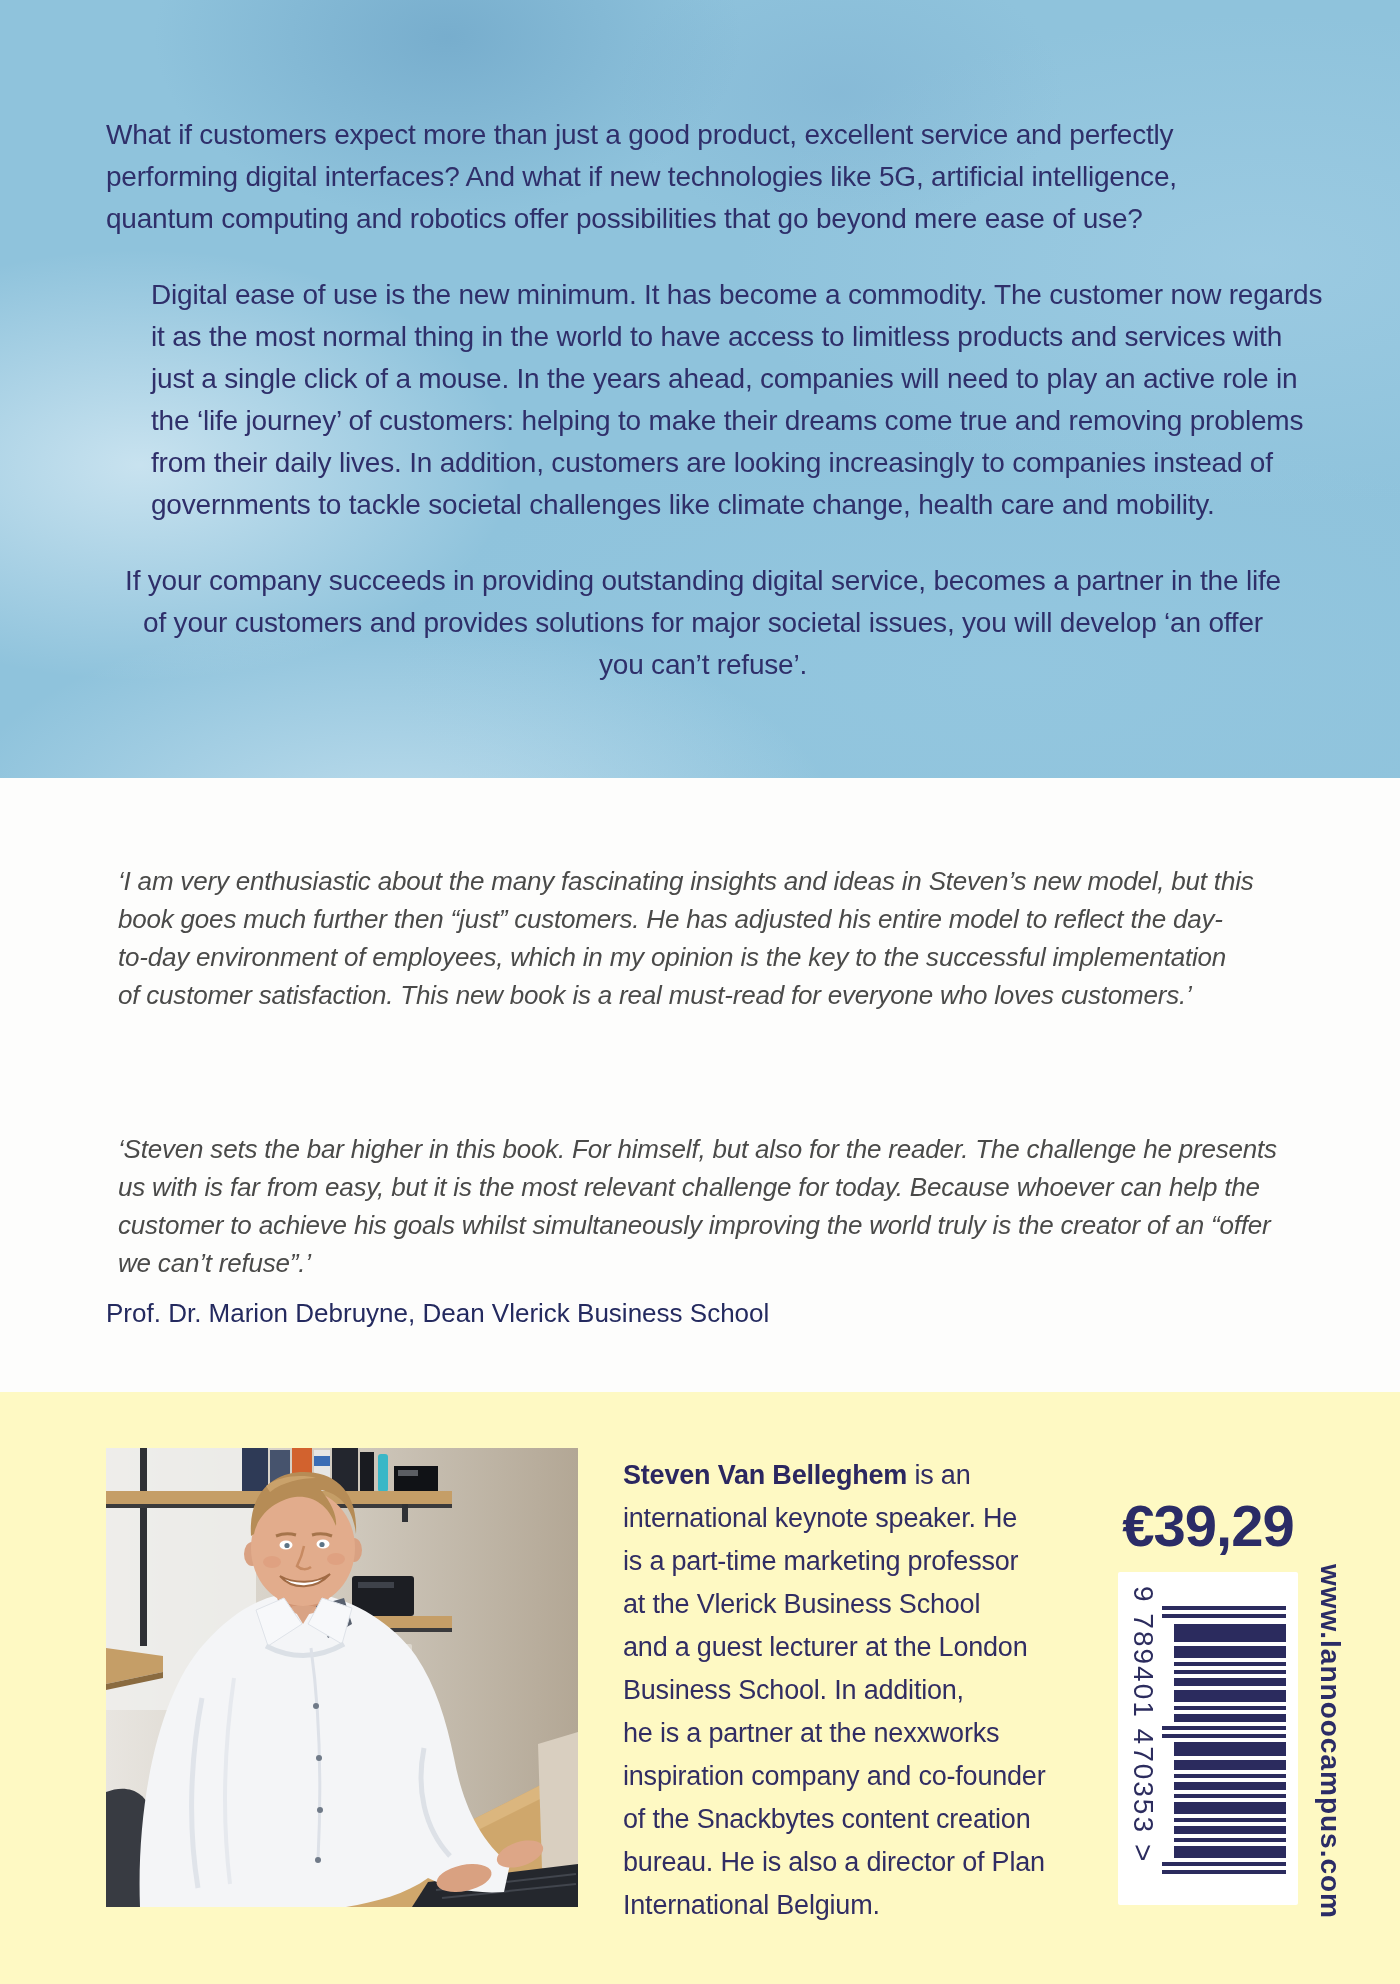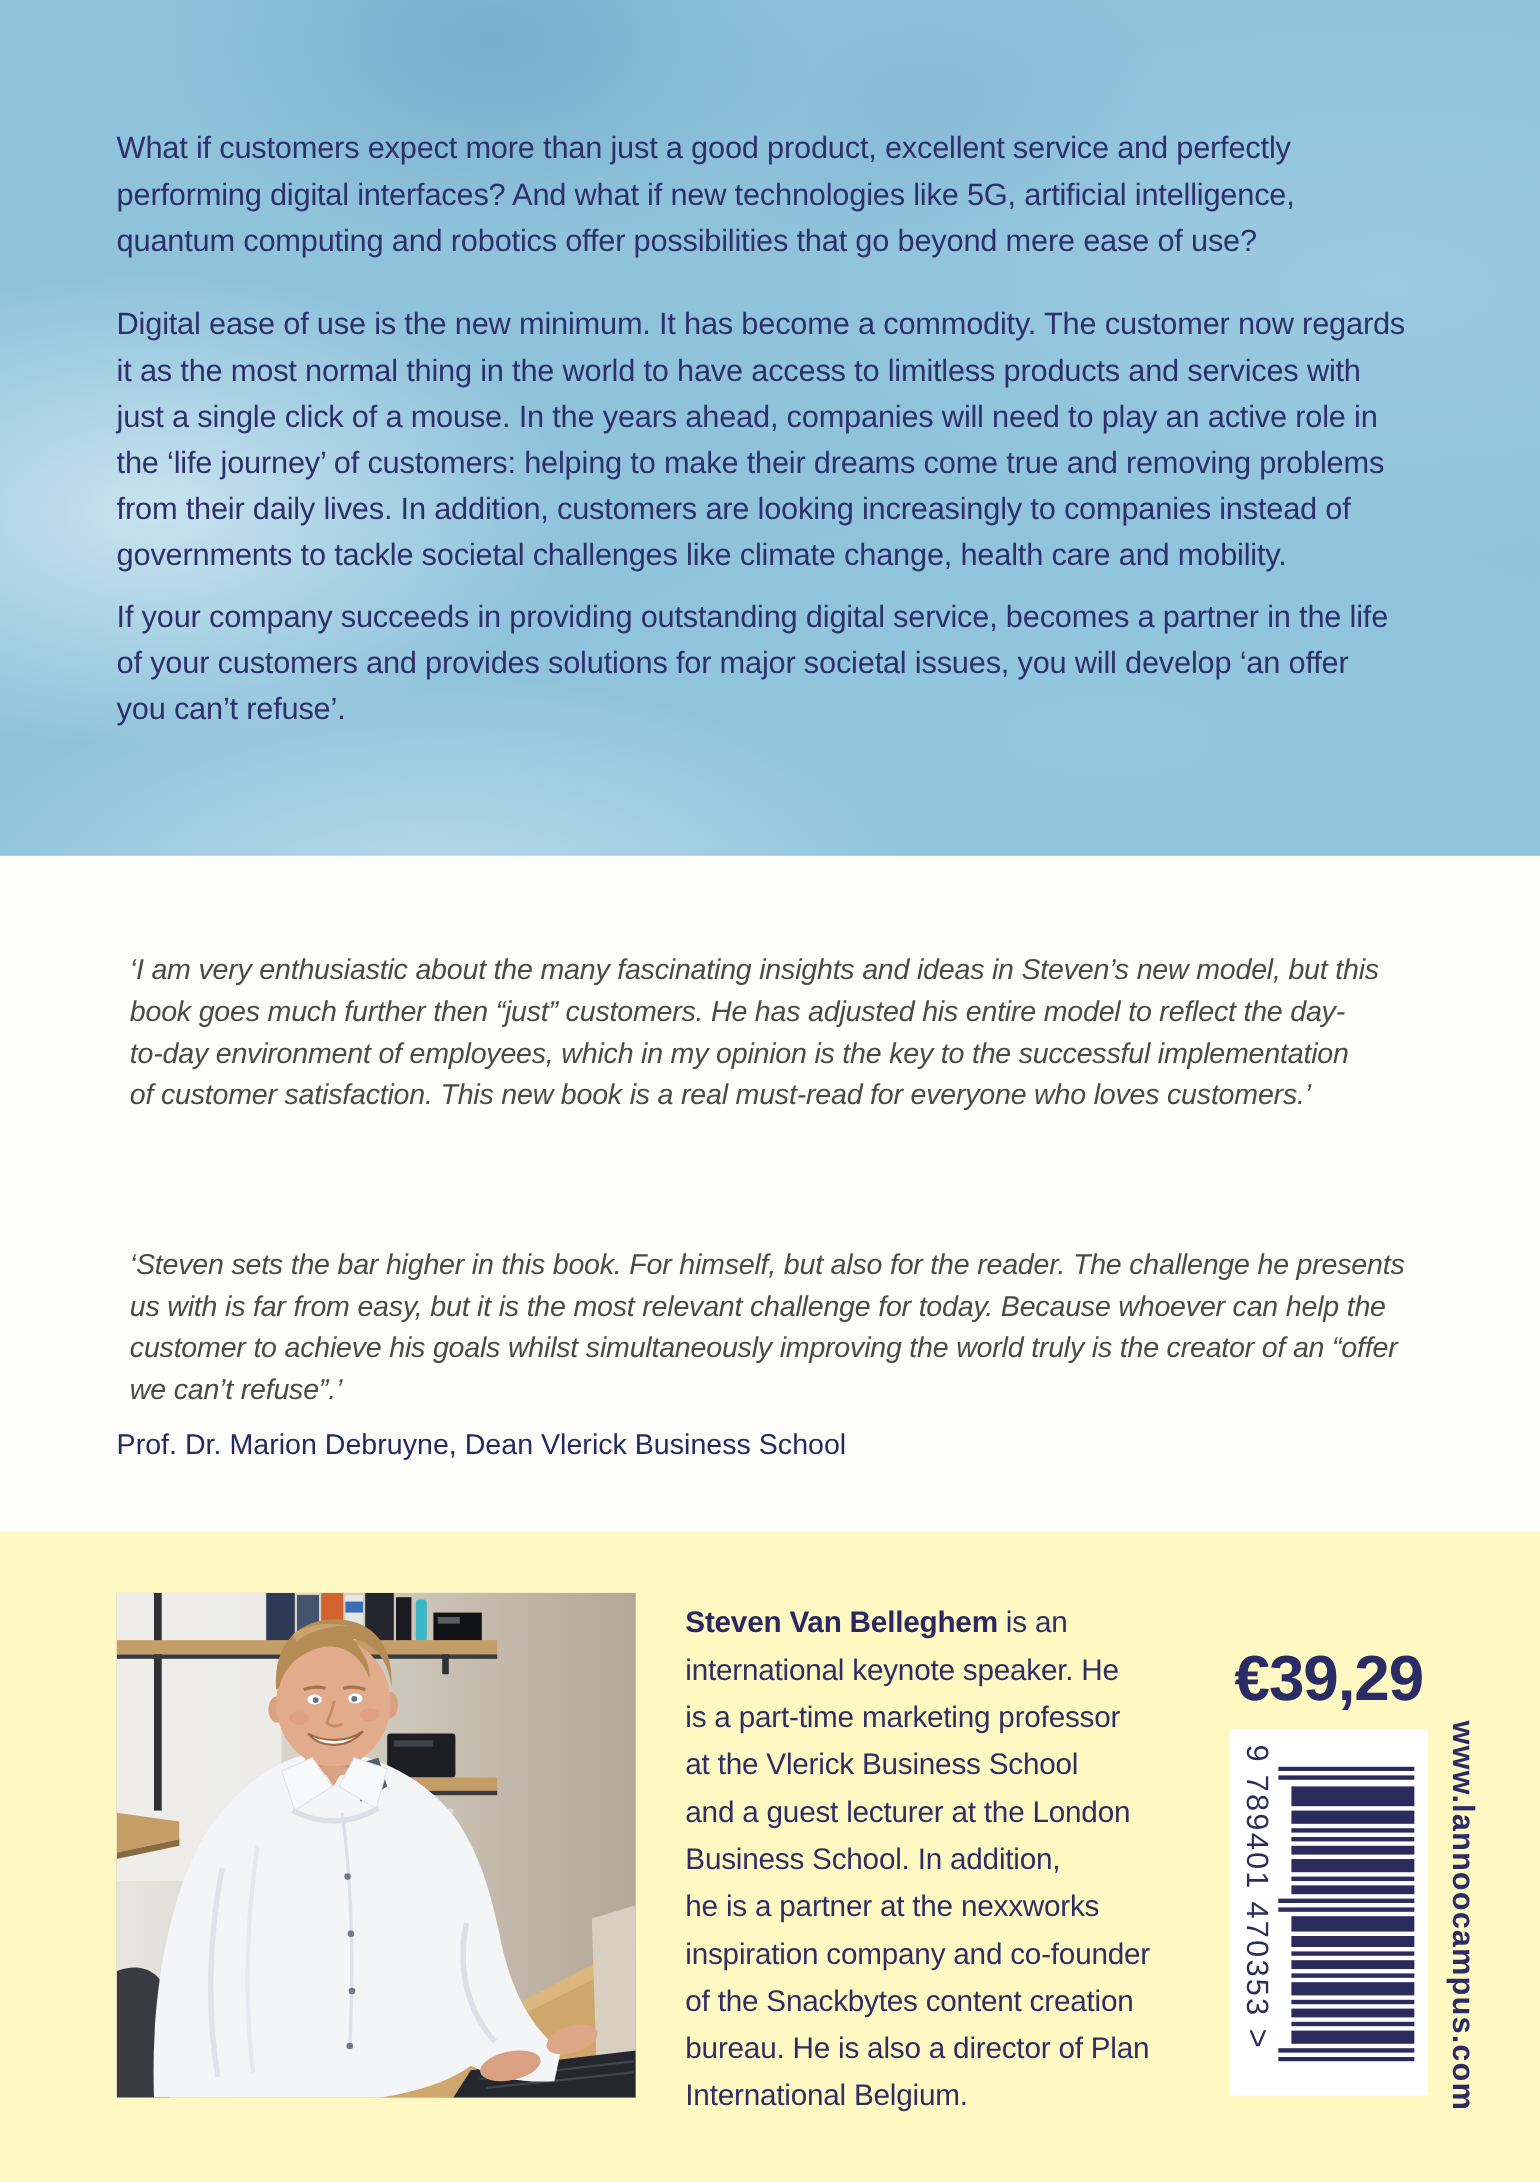--- a/index.html
+++ b/index.html
@@ -21,22 +21,22 @@
       radial-gradient(ellipse 600px 300px at 28% 90%, rgba(228,242,250,0.55), transparent 75%),
       radial-gradient(ellipse 700px 330px at 90% 28%, rgba(165,208,230,0.55), transparent 75%),
       radial-gradient(ellipse 800px 320px at 72% 72%, rgba(152,202,226,0.45), transparent 78%);
   }
   .blurb{
     position:absolute;left:106px;width:1194px;margin:0;
     color:#2f2f6a;font-size:28px;line-height:42px;letter-spacing:-0.2px;
     white-space:pre-line;
   }
   .blurb.p1{top:114px;}
-  .blurb.p2{top:274px;}
-  .blurb.p3{top:540px;}
+  .blurb.p2{top:274px;margin-left:45px;}
+  .blurb.p3{top:560px;text-align:center;}
 
   
   .band-white{
     position:absolute;left:0;top:778px;width:1400px;height:614px;
     background:#fdfdfc;
   }
   .quote{
     position:absolute;left:106px;width:1200px;margin:12px;
     color:#4a4a49;font-style:italic;font-size:26px;line-height:38px;letter-spacing:-0.2px;
     white-space:pre-line;

